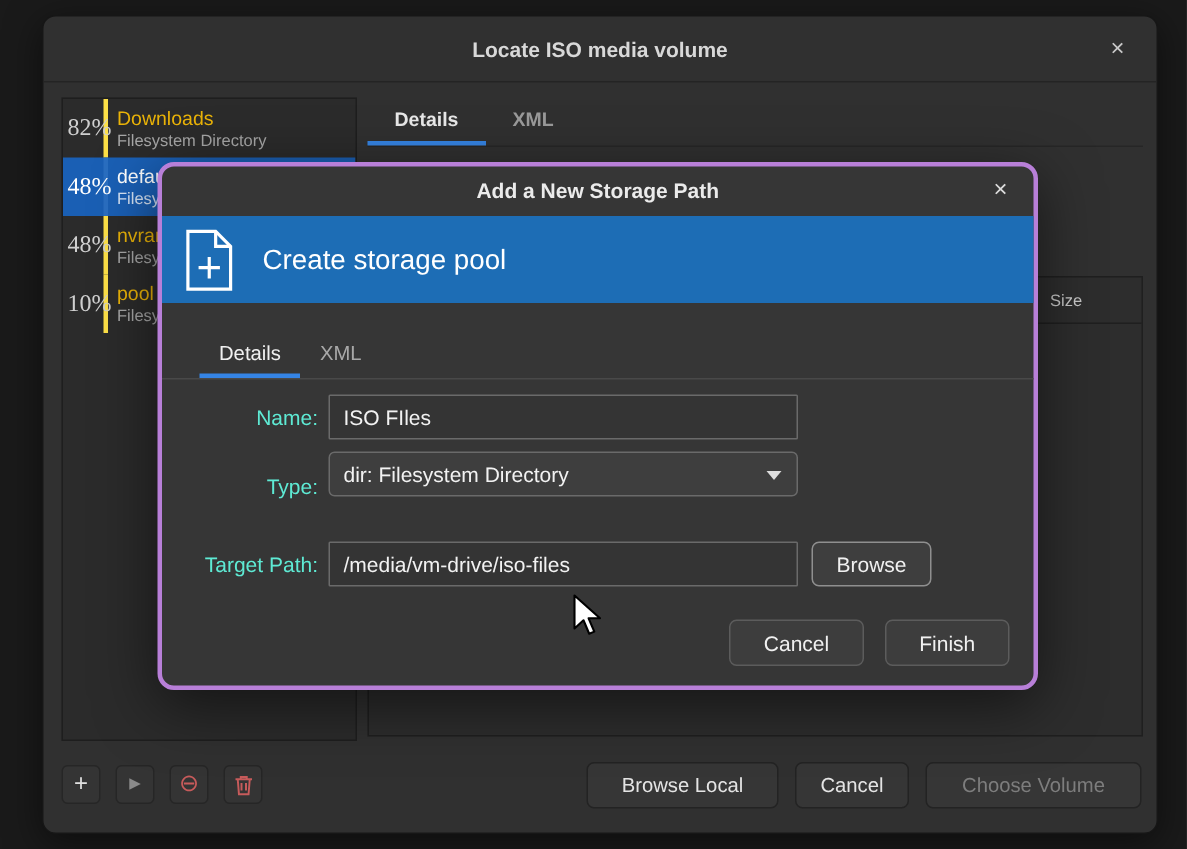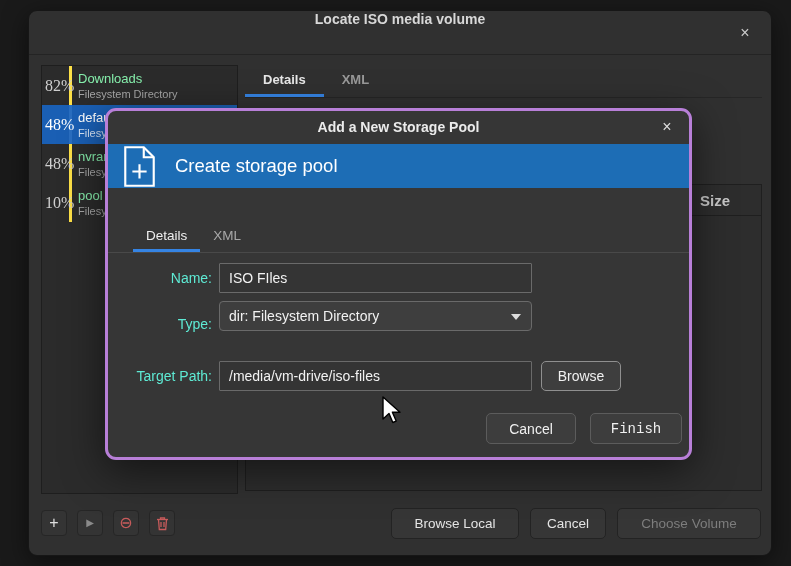--- a/index.html
+++ b/index.html
@@ -14,42 +14,42 @@
 
   
   .window {
     position:absolute; left:28px; top:10px; width:744px; height:546px;
     background:#303030; border:1px solid #161616; border-radius:9px;
     box-shadow:0 6px 24px rgba(0,0,0,.5);
   }
   .titlebar {
     position:absolute; left:0; top:0; right:0; height:44px;
     border-bottom:1px solid #242424;
-    display:flex; align-items:flex-start; justify-content:center;
+    display:flex; align-items:center; justify-content:center;
   }
   .titlebar .title { font-size:14px; font-weight:bold; color:#d8d8d8; }
   .win-close {
     position:absolute; right:16px; top:12px; width:20px; height:20px;
     display:flex; align-items:center; justify-content:center;
     color:#c9c9c9; font-size:16px; cursor:default; border-radius:50%;
   }
 
   
   .pool-list {
     position:absolute; left:12px; top:54px; width:197px; height:429px;
     background:#2b2b2b; border:1px solid #1e1e1e; overflow:hidden;
   }
   .pool-row { display:flex; height:39px; width:100%; }
   .pool-row .pct {
     width:30px; flex:0 0 30px; border-right:3px solid #fde047;
     display:flex; align-items:center; justify-content:flex-start;
     padding-left:3px; font-size:16px; color:#cfcfcf;font-family:Liberation Serif, serif;
   }
   .pool-row .info { display:flex; flex-direction:column; justify-content:center; padding-left:6px; overflow:hidden; white-space:nowrap; }
-  .pool-row .nm { font-size:13px; color:#86efac; }
+  .pool-row .nm { font-size:13px; color:#eab308; }
   .pool-row .tp { font-size:11px; color:#a6a6a6; margin-top:2px; }
   .pool-row.selected { background:#1a5fb4; }
   .pool-row.selected .pct { color:#fff; border-right-color:#2a6ec0; }
   .pool-row.selected .nm { color:#fff; }
   .pool-row.selected .tp { color:#d5e3f5; }
 
   
   .bg-tabbar {
     position:absolute; left:216px; top:54px; width:517px; height:33px;
     display:flex; border-bottom:1px solid #262626;
@@ -62,21 +62,21 @@
 
   
   .vol-panel {
     position:absolute; left:216px; top:173px; width:517px; height:307px;
     background:#2d2d2d; border:1px solid #1f1f1f;
   }
   .vol-header { position:relative; height:31px; border-bottom:1px solid #1f1f1f; }
   .vol-size {
     position:absolute; left:440px; top:0; height:31px; padding-left:13px;
     display:flex; align-items:center; border-left:1px solid #1f1f1f;
-    font-size:15px; font-weight:bold; color:#c8c8c8;
+    font-size:11px; font-weight:normal; color:#c8c8c8;
   }
 
   
   .tool-btn {
     position:absolute; width:26px; height:26px; top:499px;
     background:#343434; border:1px solid #262626; border-radius:4px;
     display:flex; align-items:center; justify-content:center;
   }
   .tool-btn .glyph-add { color:#e0e0e0; font-size:16px; line-height:1; }
   .tool-btn .glyph-play { color:#8a8a8a; font-size:10px; line-height:1; }
@@ -101,21 +101,21 @@
   .modal-title {
     width:100%; text-align:center; line-height:33px;
     font-size:14px; font-weight:bold; color:#ebebeb;
   }
   .modal-close {
     position:absolute; right:12px; top:6px; width:20px; height:20px;
     display:flex; align-items:center; justify-content:center;
     color:#dcdcdc; font-size:16px;
   }
   .banner {
-    position:absolute; left:0; top:33px; right:0; height:44px;
+    position:absolute; left:0; top:33px; right:0; height:58px;
     background:#1d6db5; display:flex; align-items:center; padding-left:13px;
   }
   .banner-text { margin-left:17px; font-size:18.5px; color:#ffffff; }
 
   .modal-tabbar {
     position:absolute; left:0; top:111px; right:0; height:31px;
     border-bottom:1px solid #494949; padding-left:25px; display:flex;
   }
   .modal-tab {
     padding:6px 13px 3px 13px; font-size:13.5px; color:#a8a8a8;
@@ -235,21 +235,21 @@
   </div>
   <div class="footer-btn disabled" style="left:588px; width:144px;">
     <span>Choose Volume</span>
   </div>
 
 </div>
 
 <div class="modal">
 
   <div class="modal-titlebar">
-    <div class="modal-title">Add a New Storage Pool</div>
+    <div class="modal-title">Add a New Storage Path</div>
     <span class="modal-close">×</span>
   </div>
 
   <div class="banner">
     <span style="display:flex;">
       <svg width="37" height="43" viewBox="0 0 26 30">
         <g fill="none" stroke="#ffffff" stroke-width="1.5">
           <path d="M3 1.5 H16 L23 8.5 V28.5 H3 Z"></path>
           <path d="M16 1.5 V8.5 H23"></path>
           <path d="M8 18.5 H18 M13 13.5 V23.5"></path>
@@ -275,21 +275,21 @@
 
   <div class="form-label" style="top:250px;">Target Path:</div>
   <input class="entry" style="top: 250px;" type="text" value="/media/vm-drive/iso-files">
   <div class="modal-btn" style="top:250px; left:433px; width:80px; border-color:#8f8f8f; background:#3e3e3e;">
     <span>Browse</span>
   </div>
 
   <div class="modal-btn" style="top:302px; left:378px; width:90px; height:31px;">
     <span>Cancel</span>
   </div>
-  <div class="modal-btn" style="top:302px; left:482px; width:92px; height:31px;font-family:Liberation Mono, monospace;">
+  <div class="modal-btn" style="top:302px; left:482px; width:83px; height:31px;">
     <span>Finish</span>
   </div>
 
 </div>
 
 <div class="cursor">
   <svg width="22" height="30" viewBox="0 0 22 30">
     <polygon points="2,1 2,23 8,17.5 11.8,26.5 15.2,25.1 11.4,16.2 19,16.2" fill="#ffffff" stroke="#000000" stroke-width="1.4" stroke-linejoin="round"></polygon>
   </svg>
 </div>

